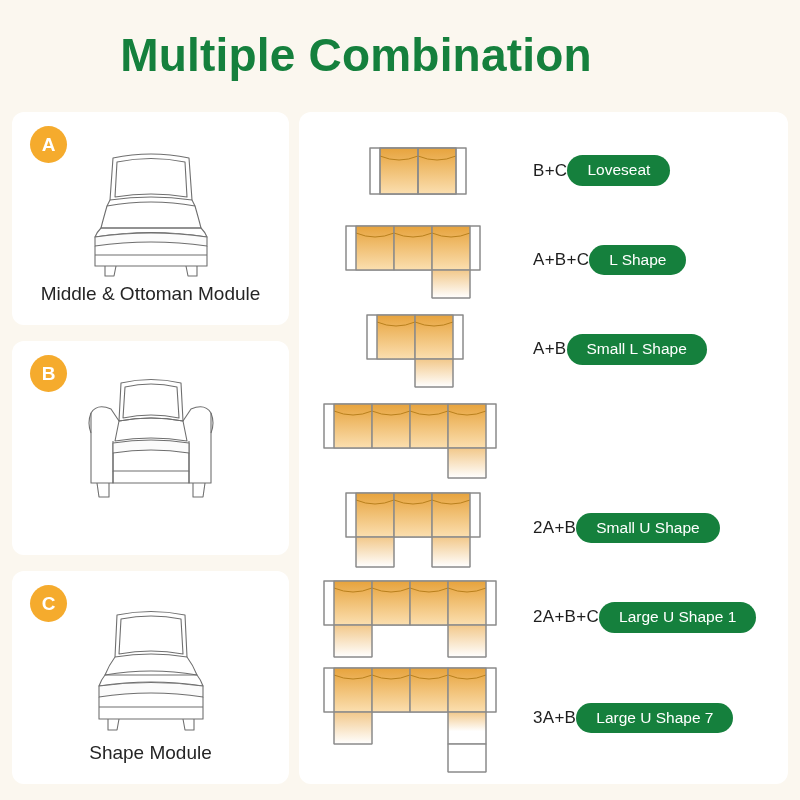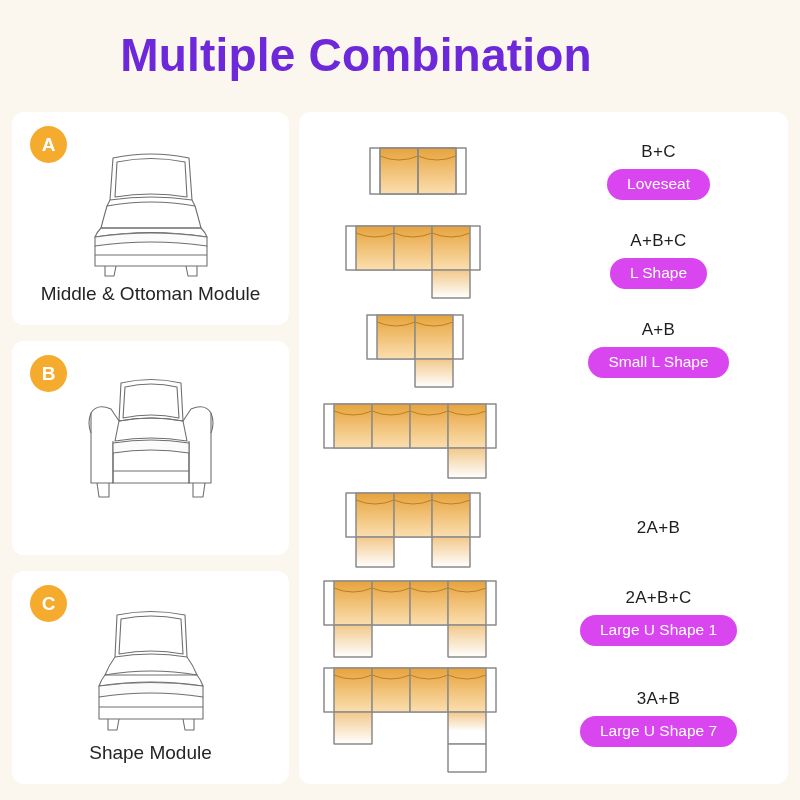--- a/index.html
+++ b/index.html
@@ -9,21 +9,21 @@
     font-family: "Liberation Sans", sans-serif;
     overflow: hidden;
   }
   .page { position: relative; width: 800px; height: 800px; background: #fbf7ef; }
 
   
   .title {
     position: absolute; top: 28px; left: 0; width: 712px;
     text-align: center;
     font-size: 46px; font-weight: bold; letter-spacing: 0.2px;
-    color: #6d28d9;
+    color: #15803d;
     font-family: "Liberation Sans", sans-serif;
   }
 
   
   .left-col {
     position: absolute; left: 12px; top: 112px;
     width: 277px; height: 672px;
     display: flex; flex-direction: column; gap: 16px;
   }
   .module-card {
@@ -65,27 +65,27 @@
     flex: 1 1 0;
     padding: 0 4px;
   }
   .combo-diagram {
     width: 230px;
     display: flex; align-items: center; justify-content: center;
     position: relative;
   }
   .combo-text {
     flex: 1;
-    display: flex; flex-direction: column; align-items: center; gap: 7px;
+    display: flex; flex-direction: row; align-items: center; 
   }
   .combo-code {
     font-size: 17px; color: #1e1e1e; letter-spacing: 0.3px;
   }
   .combo-pill {
-    background: #d946ef; color: #ffffff;
+    background: #15803d; color: #ffffff;
     border-radius: 999px;
     padding: 6px 20px 7px 20px;
     font-size: 15.5px;
     white-space: nowrap;
     line-height: 1.15;
   }
 </style>
 </head>
 <body>
 
@@ -347,20 +347,21 @@
             <line x1="58" y1="6" x2="58" y2="80"></line>
             <line x1="96" y1="6" x2="96" y2="80"></line>
             <line x1="134" y1="6" x2="134" y2="80"></line>
             <line x1="20" y1="80" x2="58" y2="80"></line>
             <line x1="96" y1="80" x2="134" y2="80"></line>
           </g>
         </svg>
       </div>
       <div class="combo-text">
         <div class="combo-code">2A+B</div>
+        <div class="combo-pill">Small U Shape</div>
       </div>
     </div>
 
     <div class="combo-row">
       <div class="combo-diagram">
         <svg width="200" height="84" viewBox="0 0 200 84">
           <defs>
             <linearGradient id="seat6" x1="0" y1="0" x2="0" y2="1">
               <stop offset="0%" stop-color="#e7a33c"></stop>
                 <stop offset="100%" stop-color="#fbdfb0"></stop>

